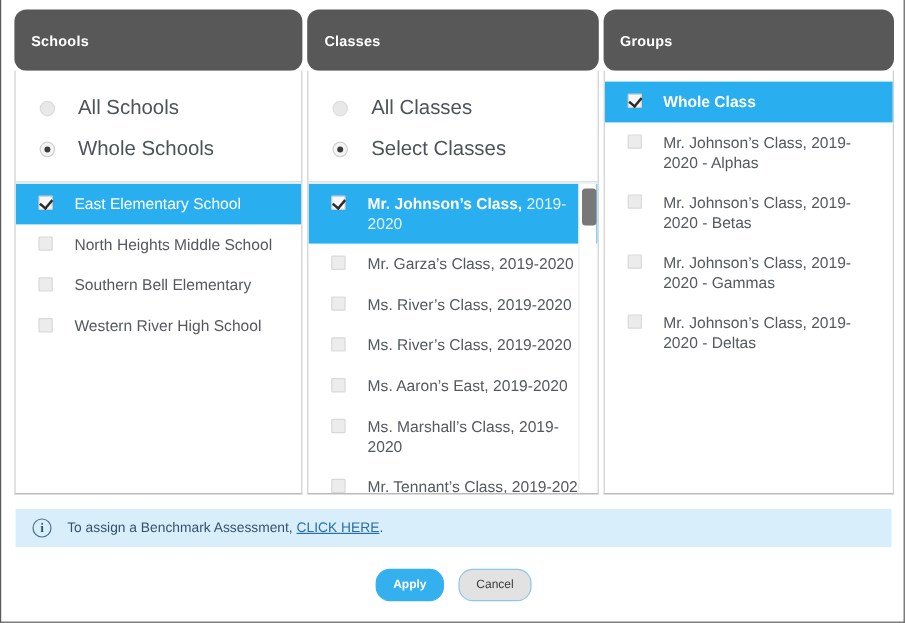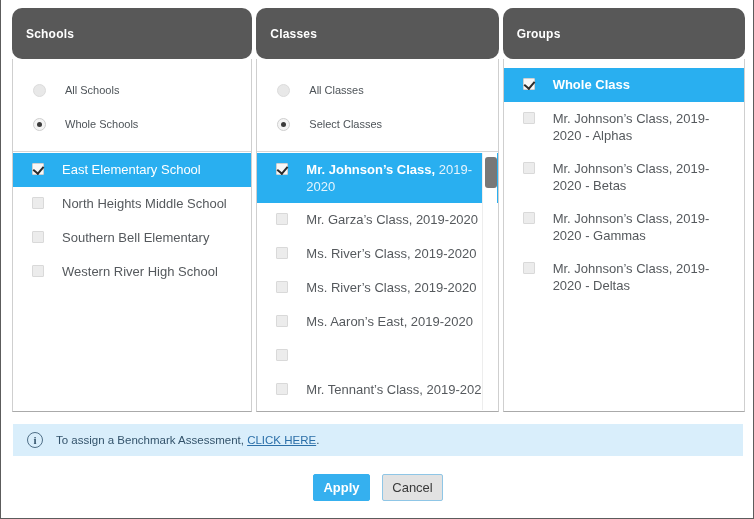--- a/index.html
+++ b/index.html
@@ -73,21 +73,21 @@
   .radio-zone {
     border-bottom: 1px solid #d6d6d6;
     padding: 14px 0 12px 0;
     height: 93px;
   }
   .radio-row {
     display: flex;
     align-items: center;
     height: 34px;
     padding-left: 20px;
-    font-size: 11px;
+    font-size: 17px;
     color: #4d5358;
   }
   .radio-mark {
     width: 13px; height: 13px;
     border-radius: 50%;
     background: #e8e8e8;
     border: 1px solid #dcdcdc;
     margin-right: 19px;
     flex: 0 0 auto;
     position: relative;
@@ -215,24 +215,24 @@
   
   #button-row {
     position: absolute;
     left: 0; top: 474px;
     width: 754px;
     display: flex;
     justify-content: center;
     gap: 12px;
   }
   .btn {
-    font-size: 13px;
+    font-size: 10px;
     font-family: "Liberation Sans", sans-serif;
     height: 27px;
-    border-radius: 2px;
+    border-radius: 12px;
     cursor: pointer;
     display: flex;
     align-items: center;
     justify-content: center;
   }
   #apply-button {
     width: 57px;
     background: #35b0ef;
     color: #ffffff;
     border: 1px solid #35b0ef;
@@ -317,20 +317,21 @@
           <div class="list-item">
             <span class="cb"></span>
             <span class="item-text"><span class="item-name">Ms. River’s Class,</span><span class="item-year"> 2019-2020</span></span>
           </div>
           <div class="list-item">
             <span class="cb"></span>
             <span class="item-text"><span class="item-name">Ms. Aaron’s East,</span><span class="item-year"> 2019-2020</span></span>
           </div>
           <div class="list-item">
             <span class="cb"></span>
+            <span class="item-text"><span class="item-name">Ms. Marshall’s Class,</span><span class="item-year"> 2019-2020</span></span>
           </div>
           <div class="list-item">
             <span class="cb"></span>
             <span class="item-text"><span class="item-name">Mr. Tennant’s Class,</span><span class="item-year"> 2019-2020</span></span>
           </div>
         </div>
         <div id="classes-scrollbar">
           <div id="classes-thumb"></div>
         </div>
       </div>

